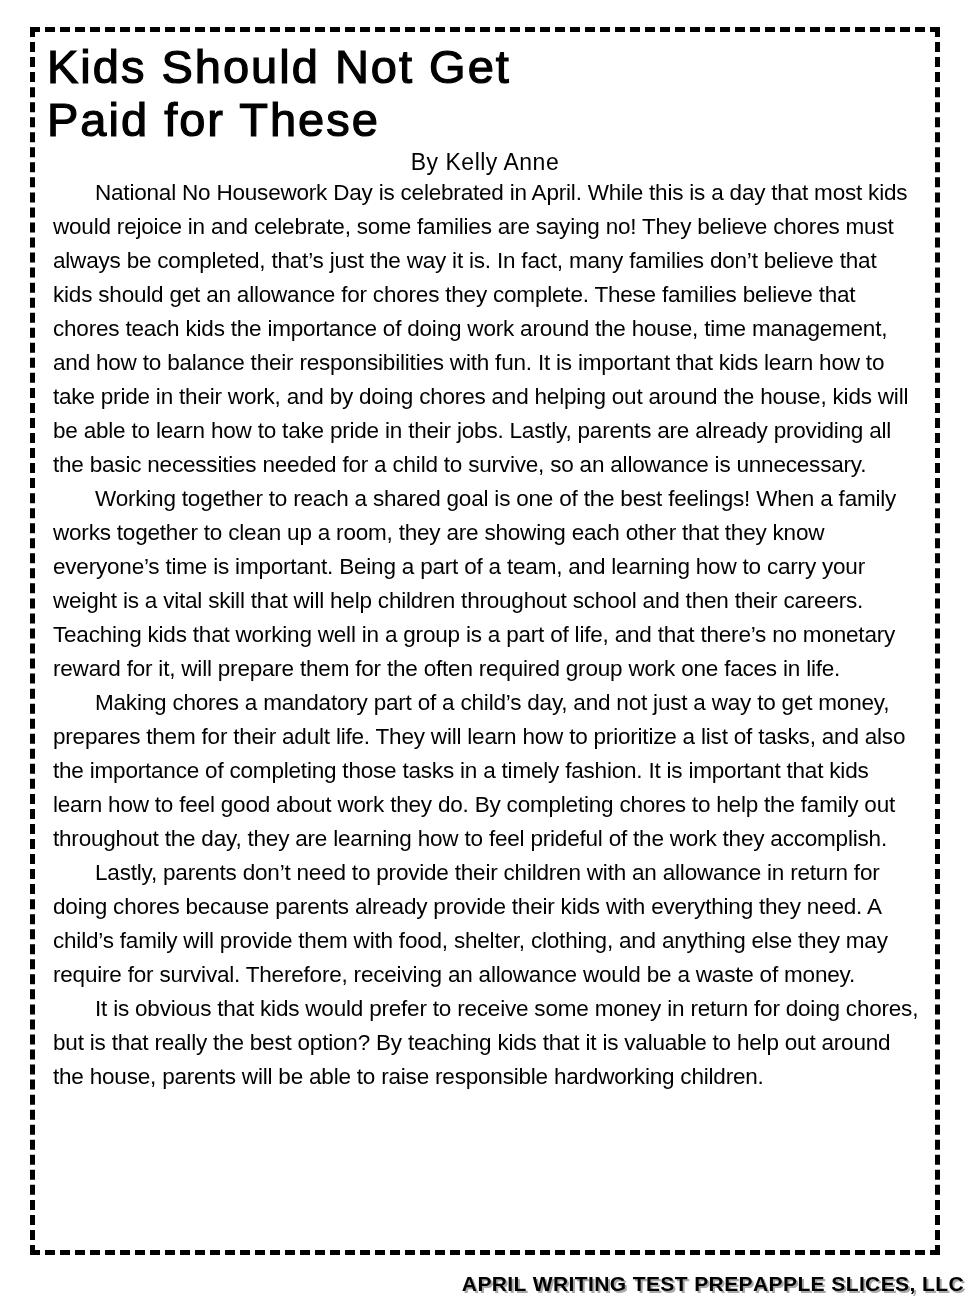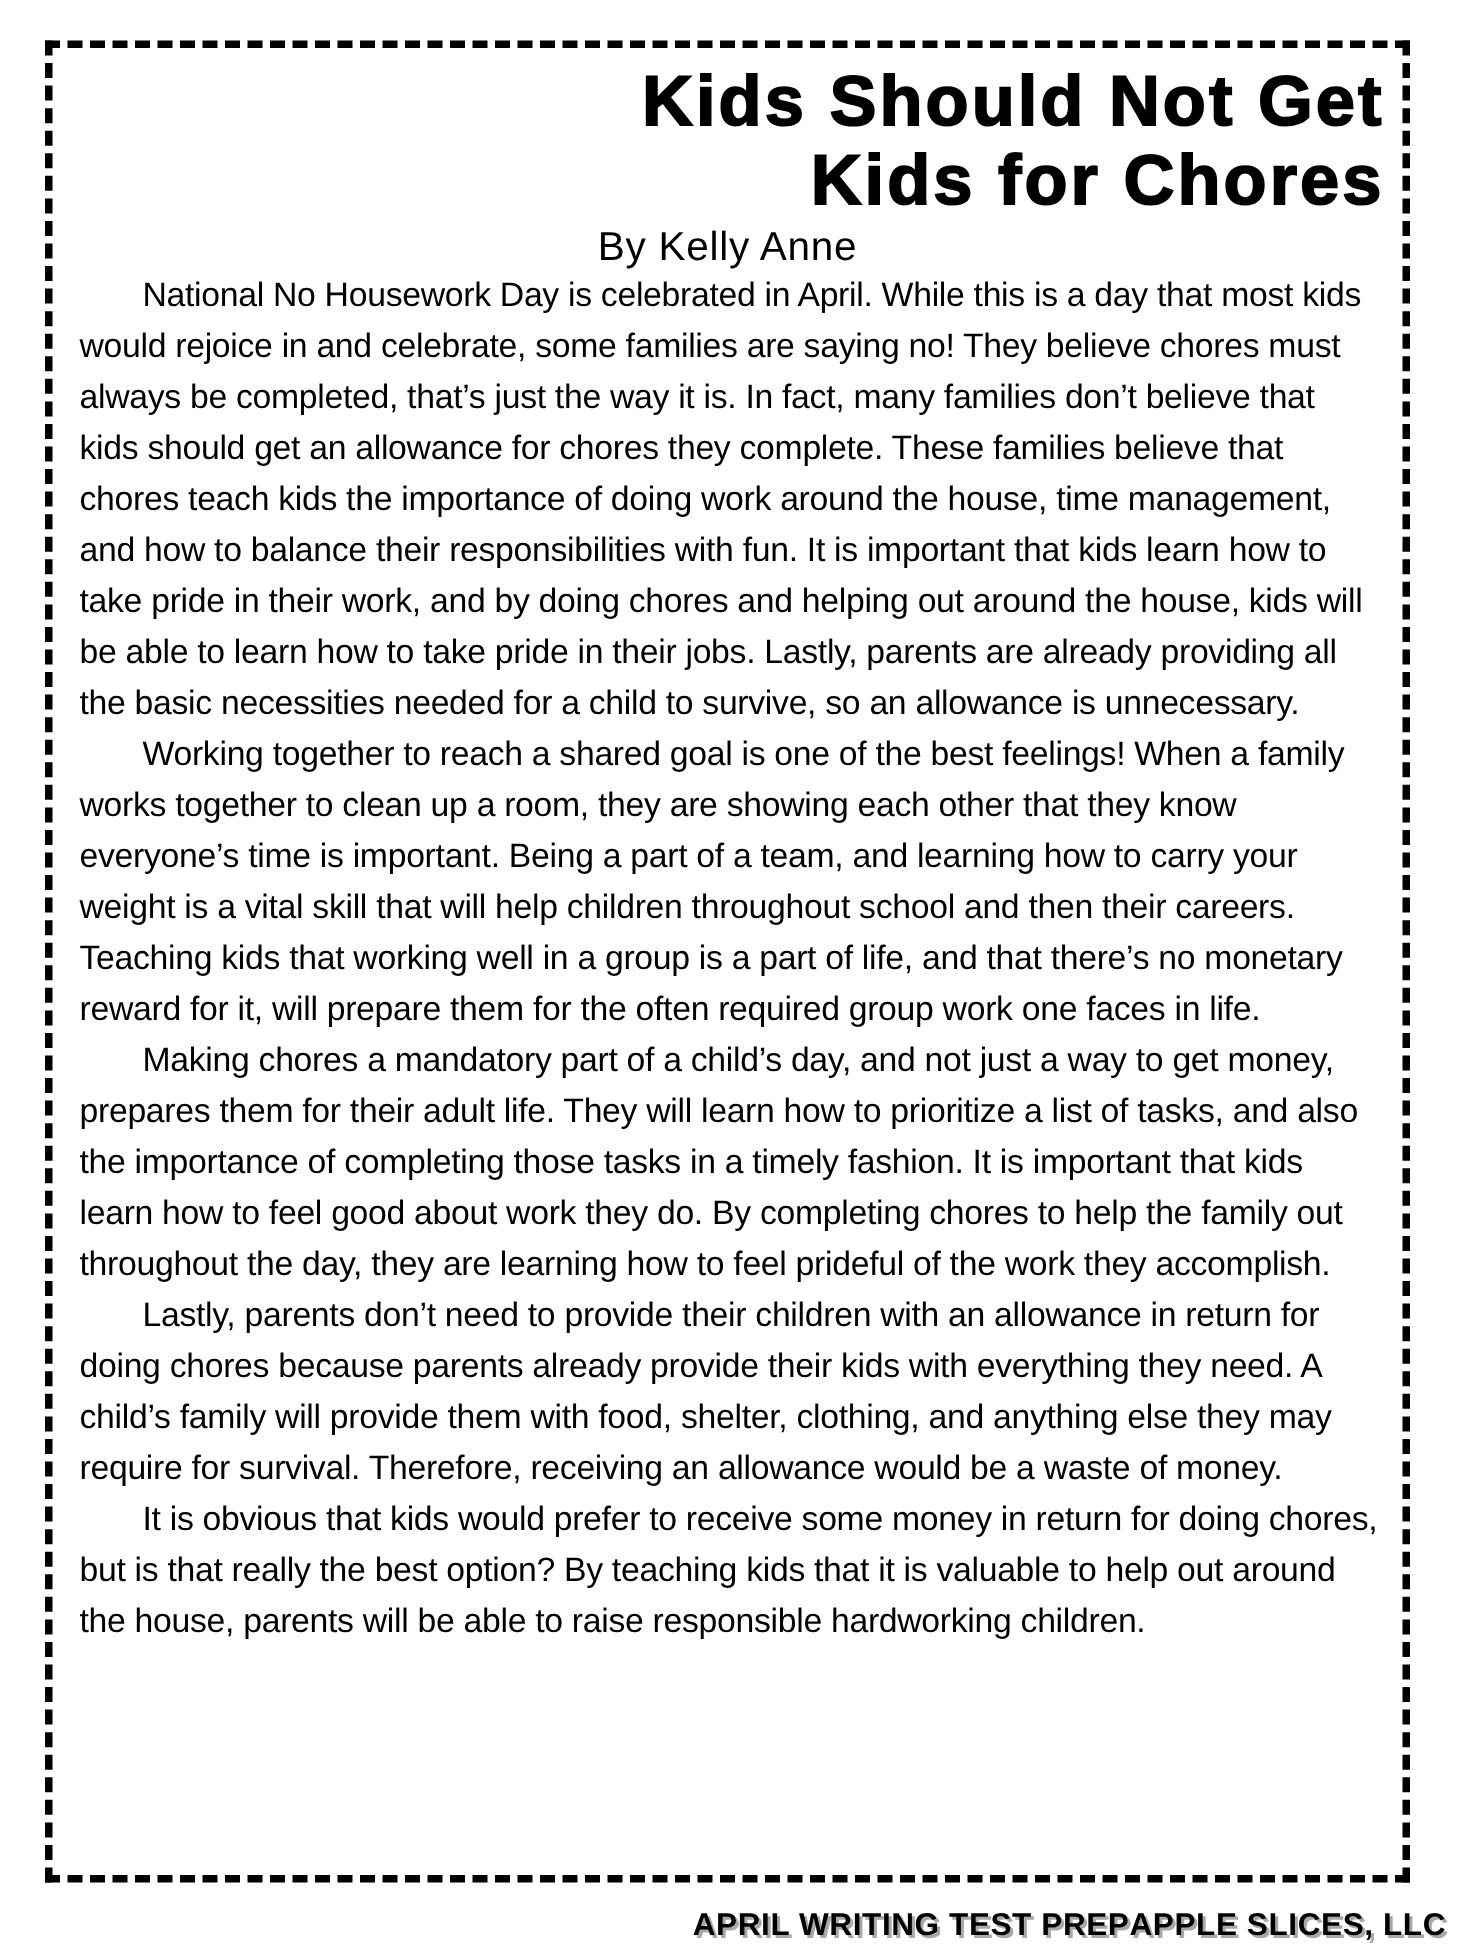--- a/index.html
+++ b/index.html
@@ -19,31 +19,31 @@
     top: 27px;
     width: 910px;
     height: 1228px;
     border: 5px dashed #000000;
     box-sizing: border-box;
     padding: 6px 12px 0 12px;
   }
 
   .doc-title {
     margin: 2px 0 0 0;
-    text-align: right;
+    text-align: left;
     font-size: 47px;
     line-height: 53px;
-    font-weight: 700;
+    font-weight: 400;
     letter-spacing: 2px;
     -webkit-text-stroke: 1.2px #000;
   }
 
   .byline {
     text-align: center;
-    font-size: 27px;
+    font-size: 23px;
     margin-top: 3px;
     letter-spacing: 0.5px;
   }
 
   .body-text {
     padding: 0 2px 0 6px;
     font-size: 22.5px;
     line-height: 34px;
     letter-spacing: -0.2px;
   }
@@ -67,21 +67,21 @@
     text-shadow: 2px 2px 0 #a8a8a8;
   }
 </style>
 </head>
 <body>
 
 <div class="border-box">
 
   <h1 class="doc-title">
     <span>Kids Should Not Get</span><br>
-    <span>Kids for Chores</span>
+    <span>Paid for These</span>
   </h1>
 
   <div class="byline">By Kelly Anne</div>
 
   <div class="body-text">
     <p>National No Housework Day is celebrated in April. While this is a day that most kids would rejoice in and celebrate, some families are saying no! They believe chores must always be completed, that’s just the way it is. In fact, many families don’t believe that kids should get an allowance for chores they complete. These families believe that chores teach kids the importance of doing work around the house, time management, and how to balance their responsibilities with fun. It is important that kids learn how to take pride in their work, and by doing chores and helping out around the house, kids will be able to learn how to take pride in their jobs. Lastly, parents are already providing all the basic necessities needed for a child to survive, so an allowance is unnecessary.</p>
     <p>Working together to reach a shared goal is one of the best feelings! When a family works together to clean up a room, they are showing each other that they know everyone’s time is important. Being a part of a team, and learning how to carry your weight is a vital skill that will help children throughout school and then their careers. Teaching kids that working well in a group is a part of life, and that there’s no monetary reward for it, will prepare them for the often required group work one faces in life.</p>
     <p>Making chores a mandatory part of a child’s day, and not just a way to get money, prepares them for their adult life. They will learn how to prioritize a list of tasks, and also the importance of completing those tasks in a timely fashion. It is important that kids learn how to feel good about work they do. By completing chores to help the family out throughout the day, they are learning how to feel prideful of the work they accomplish.</p>
     <p>Lastly, parents don’t need to provide their children with an allowance in return for doing chores because parents already provide their kids with everything they need. A child’s family will provide them with food, shelter, clothing, and anything else they may require for survival. Therefore, receiving an allowance would be a waste of money.</p>
     <p>It is obvious that kids would prefer to receive some money in return for doing chores, but is that really the best option? By teaching kids that it is valuable to help out around the house, parents will be able to raise responsible hardworking children.</p>

